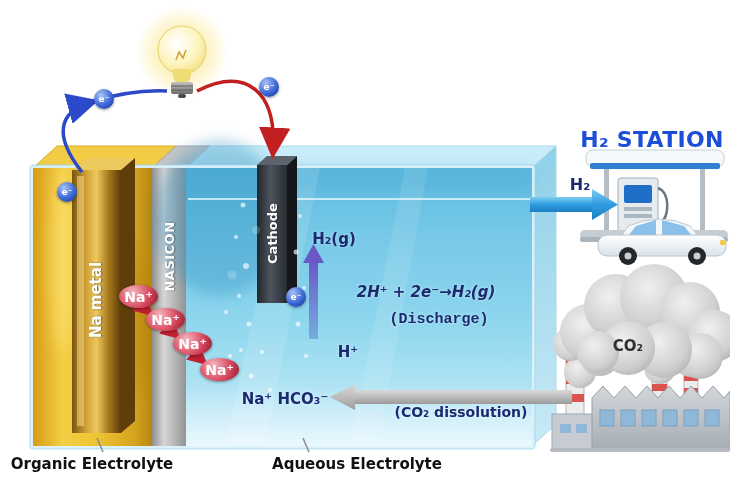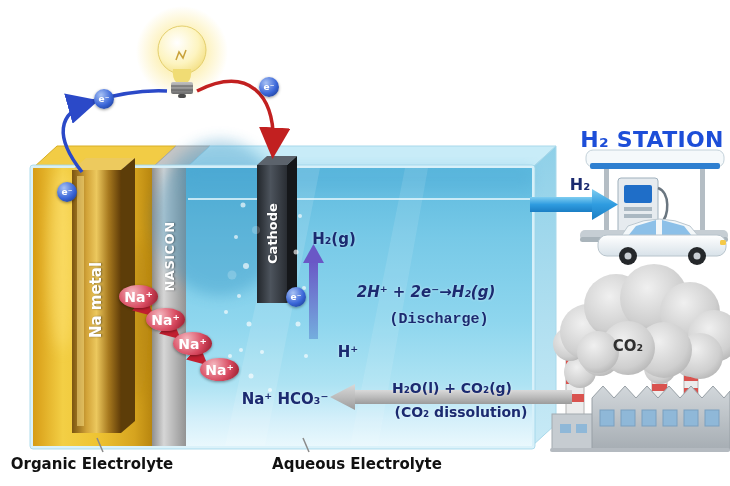--- a/index.html
+++ b/index.html
@@ -296,21 +296,20 @@
 <div class="sphere na" style="left:119px; top:285px;">Na⁺</div>
 <div class="sphere na" style="left:146px; top:308px;">Na⁺</div>
 <div class="sphere na" style="left:173px; top:332px;">Na⁺</div>
 <div class="sphere na" style="left:200px; top:358px;">Na⁺</div>
 
 <div class="label chem" style="left:302px; top:239px;">H₂(g)</div>
 <div class="label chem" style="left:394px; top:292px;font-style:italic;">2H⁺ + 2e⁻→H₂(g)</div>
 <div class="label chem" style="left:407px; top:319px;font-family:Liberation Mono, monospace;">(Discharge)</div>
 <div class="label chem" style="left:316px; top:352px;">H⁺</div>
 <div class="label chem" style="left:253px; top:399px;">Na⁺ HCO₃⁻</div>
-<div class="label chem small" style="left:420px; top:388px;">H₂O(l) + CO₂(g)</div>
 <div class="label chem small" style="left:429px; top:412px;">(CO₂ dissolution)</div>
 
 <div class="label chem h2-txt" style="left:548px; top:184px;">H₂</div>
 <div class="label station-txt" style="left:652px; top:139px;">H₂ STATION</div>
 <div class="label co2-txt" style="left:628px; top:326px;margin-top:20px;">CO₂</div>
 
 <div class="label black" style="left:92px; top:464px;">Organic Electrolyte</div>
 <div class="label black" style="left:357px; top:464px;">Aqueous Electrolyte</div>
 
 </div>

